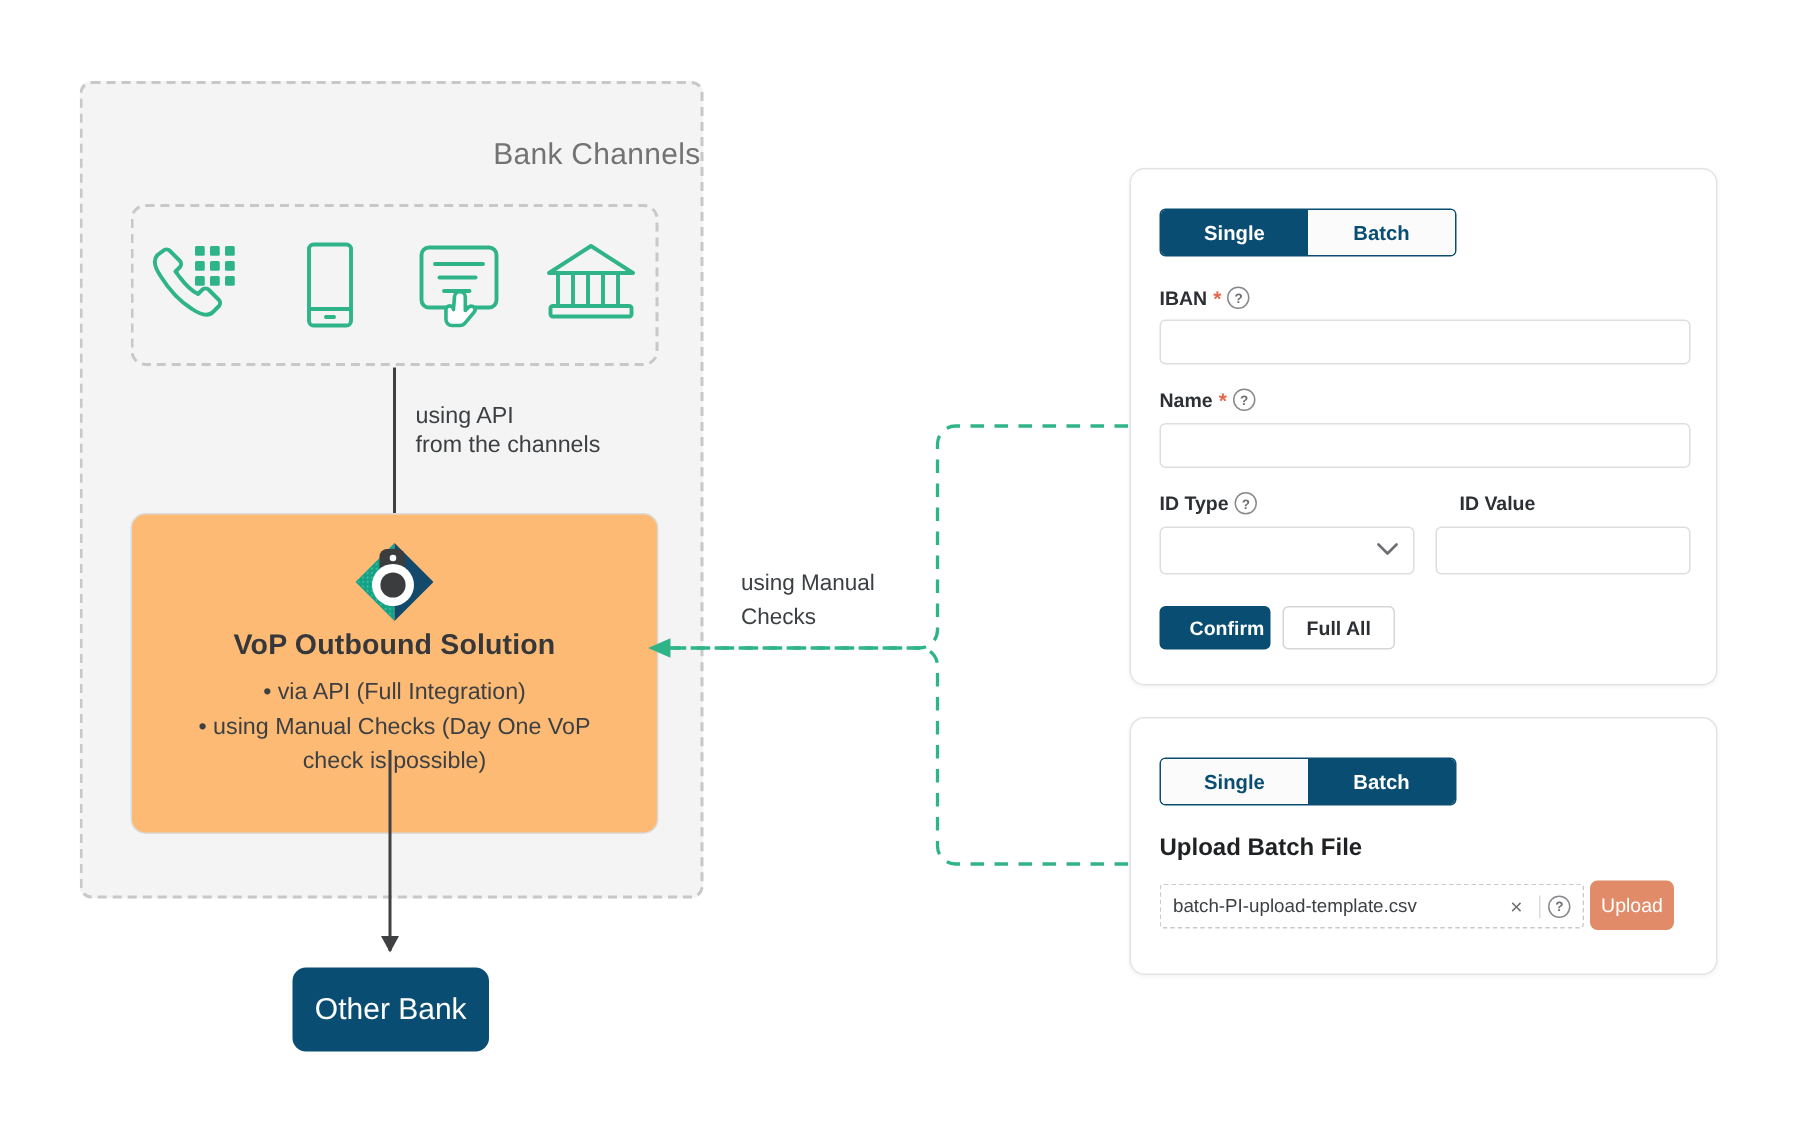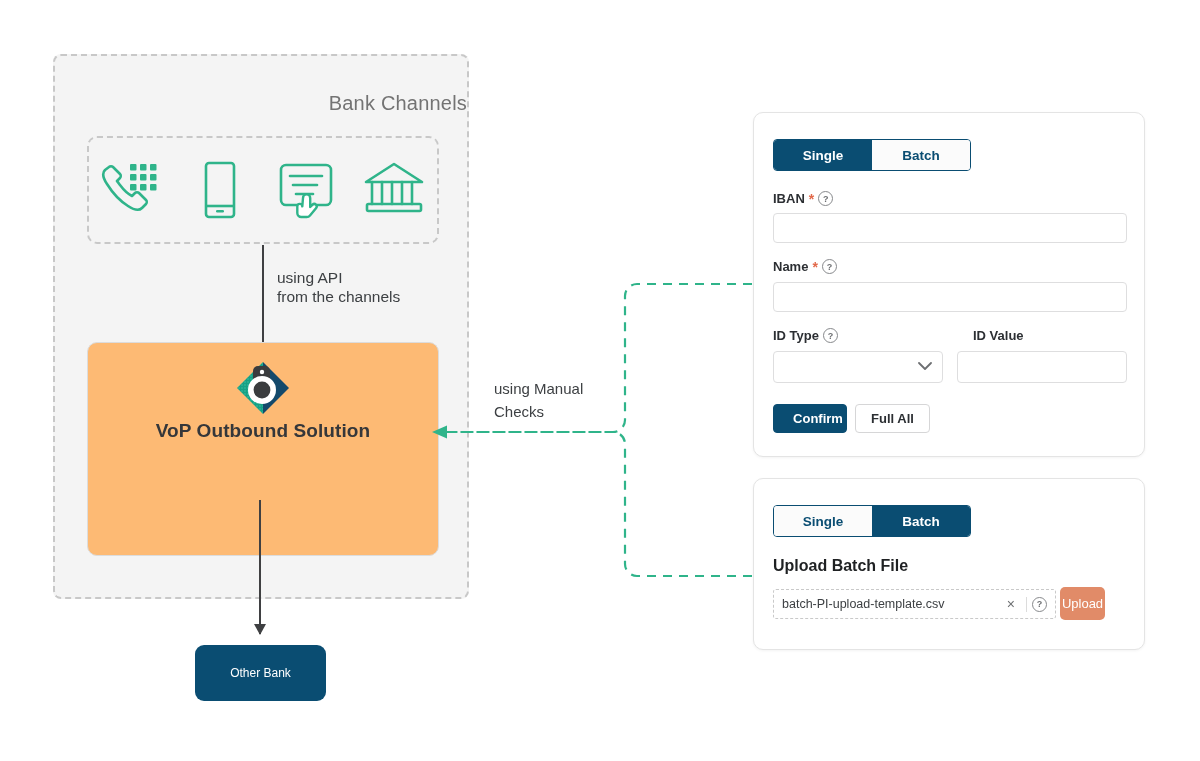--- a/index.html
+++ b/index.html
@@ -109,21 +109,21 @@
     border-right: 6px solid transparent;
     border-top: 11px solid #3f4042;
   }
   .other-bank {
     position: absolute;
     left: 195px; top: 645px;
     width: 131px; height: 56px;
     background: #0a4d72;
     border-radius: 9px;
     color: #ffffff;
-    font-size: 12px;
+    font-size: 20px;
     display: flex; align-items: center; justify-content: center;
   }
 
   
   .connector { position: absolute; left: 0; top: 0; width: 1200px; height: 761px; pointer-events: none; }
   .manual-label {
     position: absolute;
     left: 494px; top: 377px;
     font-size: 15px;
     line-height: 23px;
@@ -228,21 +228,21 @@
     padding: 0 8px;
     font-size: 12.5px;
     color: #3d4043;
   }
   .file-name { flex: 1; }
   .file-x { color: #6d6f72; font-size: 14px; cursor: pointer; padding: 0 6px; }
   .sep { width: 1px; height: 15px; background: #dcdcdc; margin: 0 5px; }
   .btn-upload {
     position: absolute;
     left: 306px; top: 108px;
-    width: 45px; height: 33px;
+    width: 56px; height: 33px;
     background: #e18b68;
     color: #ffffff;
     border-radius: 5px;
     border: none;
     font-size: 13px;
     display: flex; align-items: center; justify-content: center;
     cursor: pointer;
     font-family: "Liberation Sans", sans-serif;
   }
 </style>
@@ -318,20 +318,25 @@
         <g clip-path="url(#diamondClip)">
           <rect x="0" y="0" width="28" height="56" fill="url(#dots)"></rect>
           <rect x="28" y="0" width="28" height="56" fill="#13496b"></rect>
         </g>
         <path d="M23 6 h7 a5 5 0 0 1 5 5 v12 a5 5 0 0 1 -5 5 h-7 a5 5 0 0 1 -5 -5 v-12 a5 5 0 0 1 5 -5 z" fill="#3a3c3e"></path>
         <circle cx="27" cy="30" r="14" fill="#ffffff"></circle>
         <circle cx="27" cy="30" r="8.4" fill="#3a3c3e"></circle>
         <circle cx="27" cy="12" r="2.2" fill="#ffffff"></circle>
       </svg>
       <div class="vop-title">VoP Outbound Solution</div>
+      <div class="vop-bullets">
+        <div>•  via API (Full Integration)</div>
+        <div>•  using Manual Checks (Day One VoP
+check is possible)</div>
+      </div>
     </div>
   </div>
 
   <div class="other-arrow"></div>
   <div class="other-bank">
     <span>Other Bank</span>
   </div>
 
   <svg class="connector">
     <g fill="none" stroke="#2fb48a" stroke-width="2.2" stroke-dasharray="9 7" stroke-linecap="butt">

